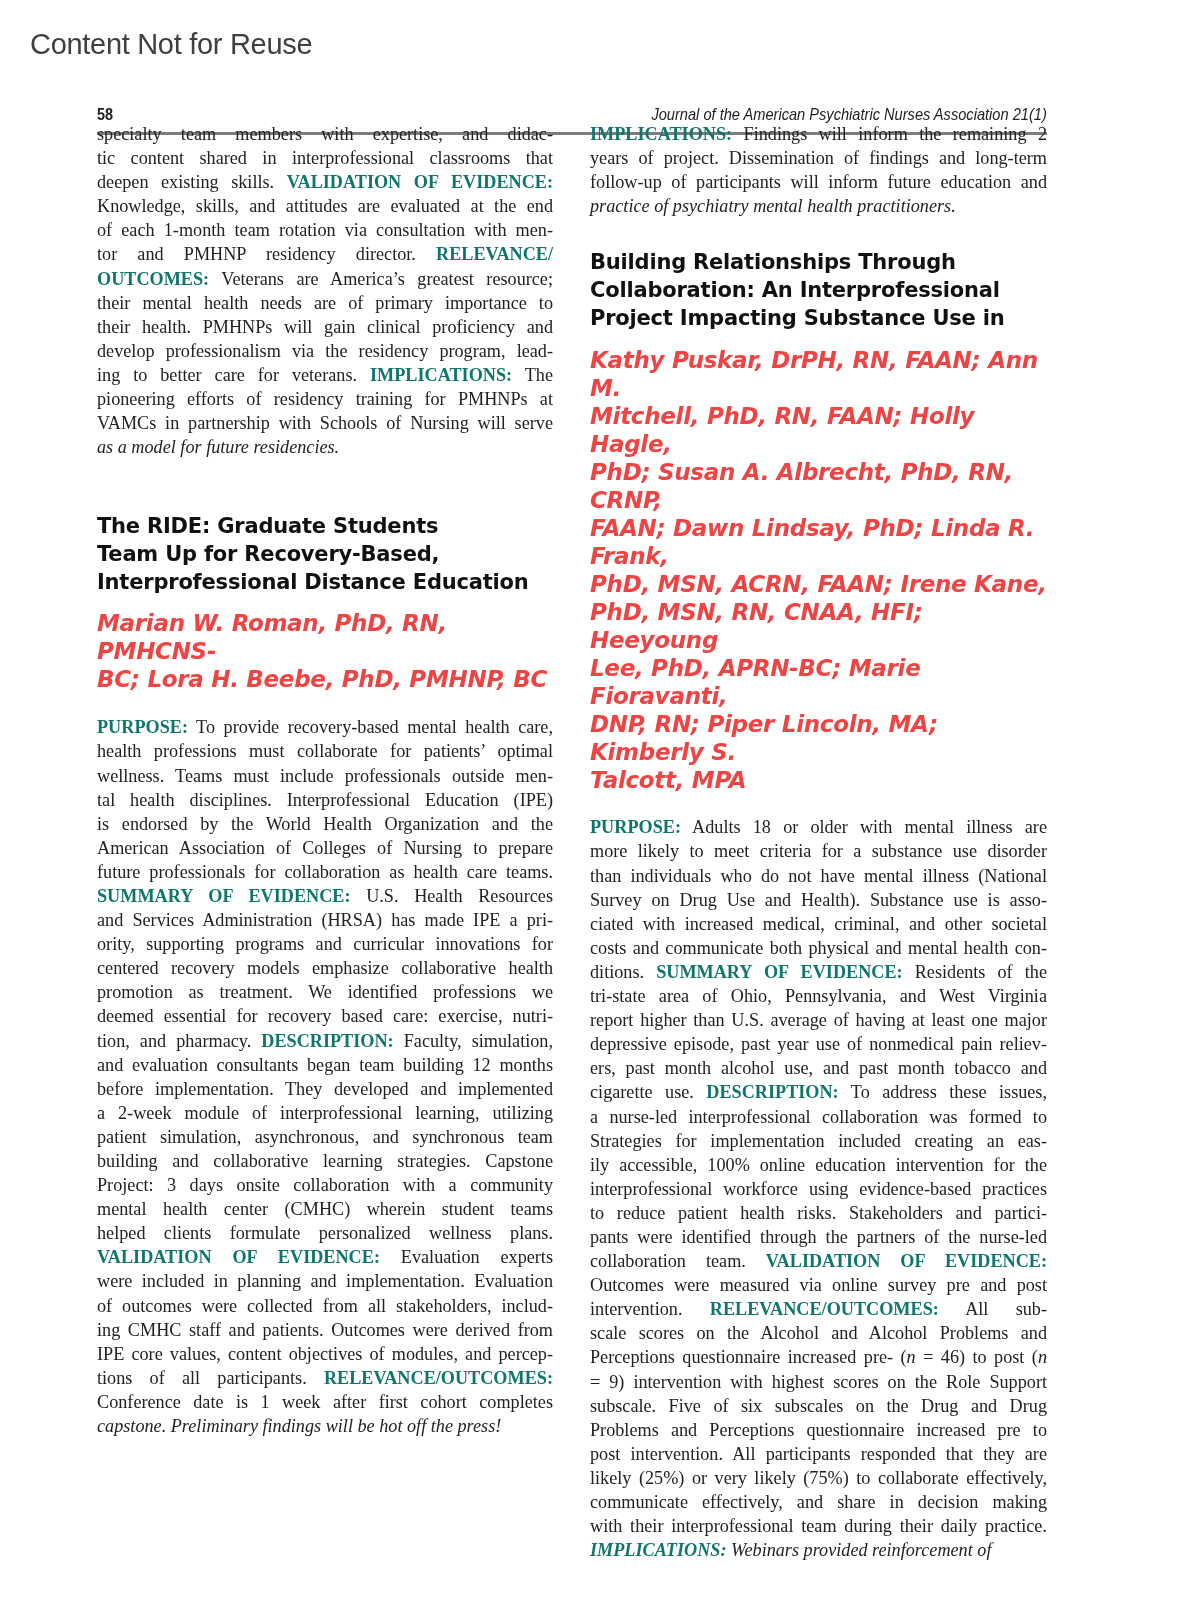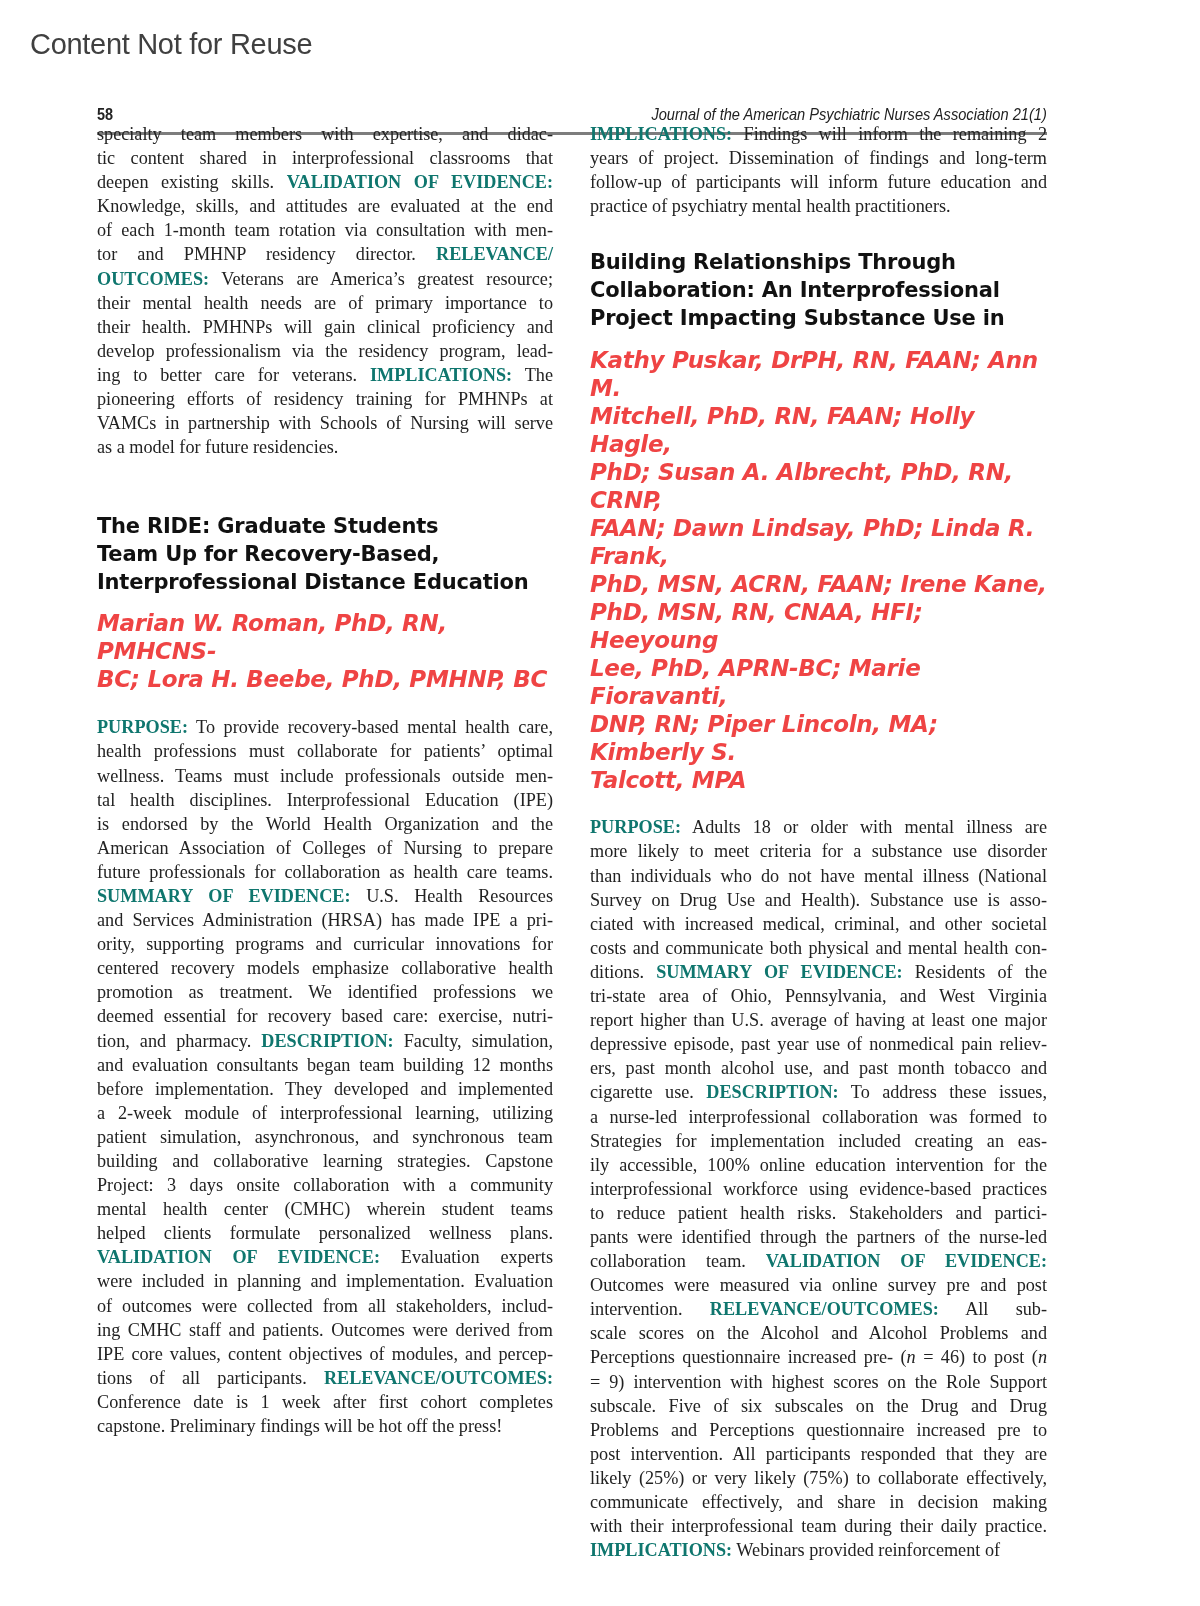--- a/index.html
+++ b/index.html
@@ -18,21 +18,21 @@
   .page-num { position: absolute; left: 0; top: 3px; font-size: 17px; font-weight: bold; color: #222; transform: scaleX(0.85); transform-origin: left; }
   .journal { position: absolute; right: 0; top: 3px; font-size: 17px; font-style: italic; color: #222; white-space: nowrap; transform: scaleX(0.86); transform-origin: right; }
   .col { position: absolute; top: 122px; }
   .col-left { left: 97px; width: 456px; }
   .col-right { left: 590px; width: 457px; }
   .body-text {
     font-family: "Liberation Serif", serif; font-size: 18.2px; line-height: 24.1px; color: #222;
     margin: 0;
   }
   .line { display: block; text-align: justify; text-align-last: justify; white-space: nowrap; height: 24.1px; overflow: visible; }
-  .line.last { text-align-last: left; }
+  .line.last { text-align-last: left; font-style: italic; }
   .line > span { white-space: normal; }
   b { font-weight: bold; color: #0f766e; }
   .title {
     font-family: "DejaVu Sans", sans-serif; font-weight: bold; color: #111;
     font-size: 21px; line-height: 28px; margin: 0; letter-spacing: -0.2px;
   }
   .authors {
     font-family: "DejaVu Sans", sans-serif; font-weight: bold; font-style: italic; color: #ef4444;
     font-size: 23px; line-height: 28px; margin: 0; letter-spacing: -0.3px;
   }

